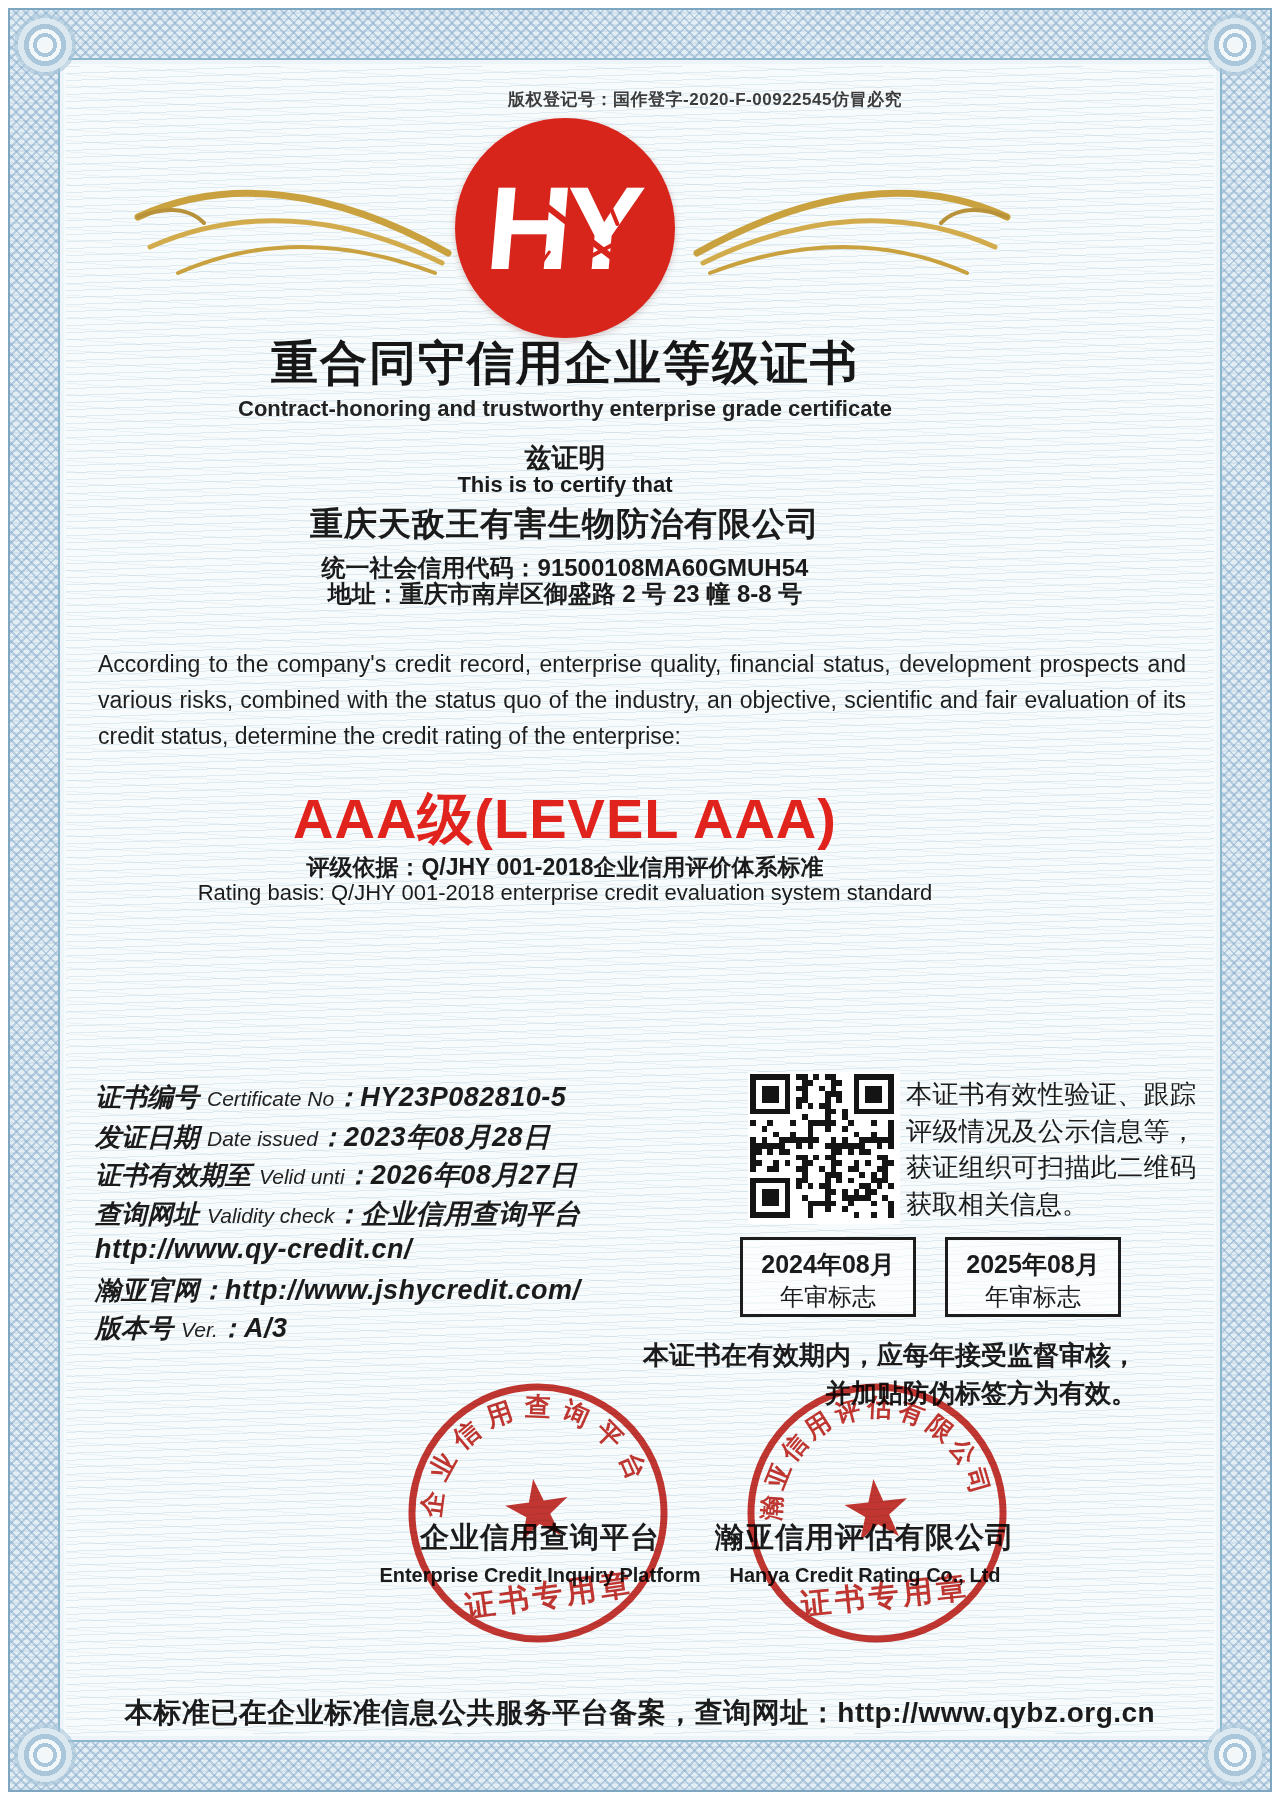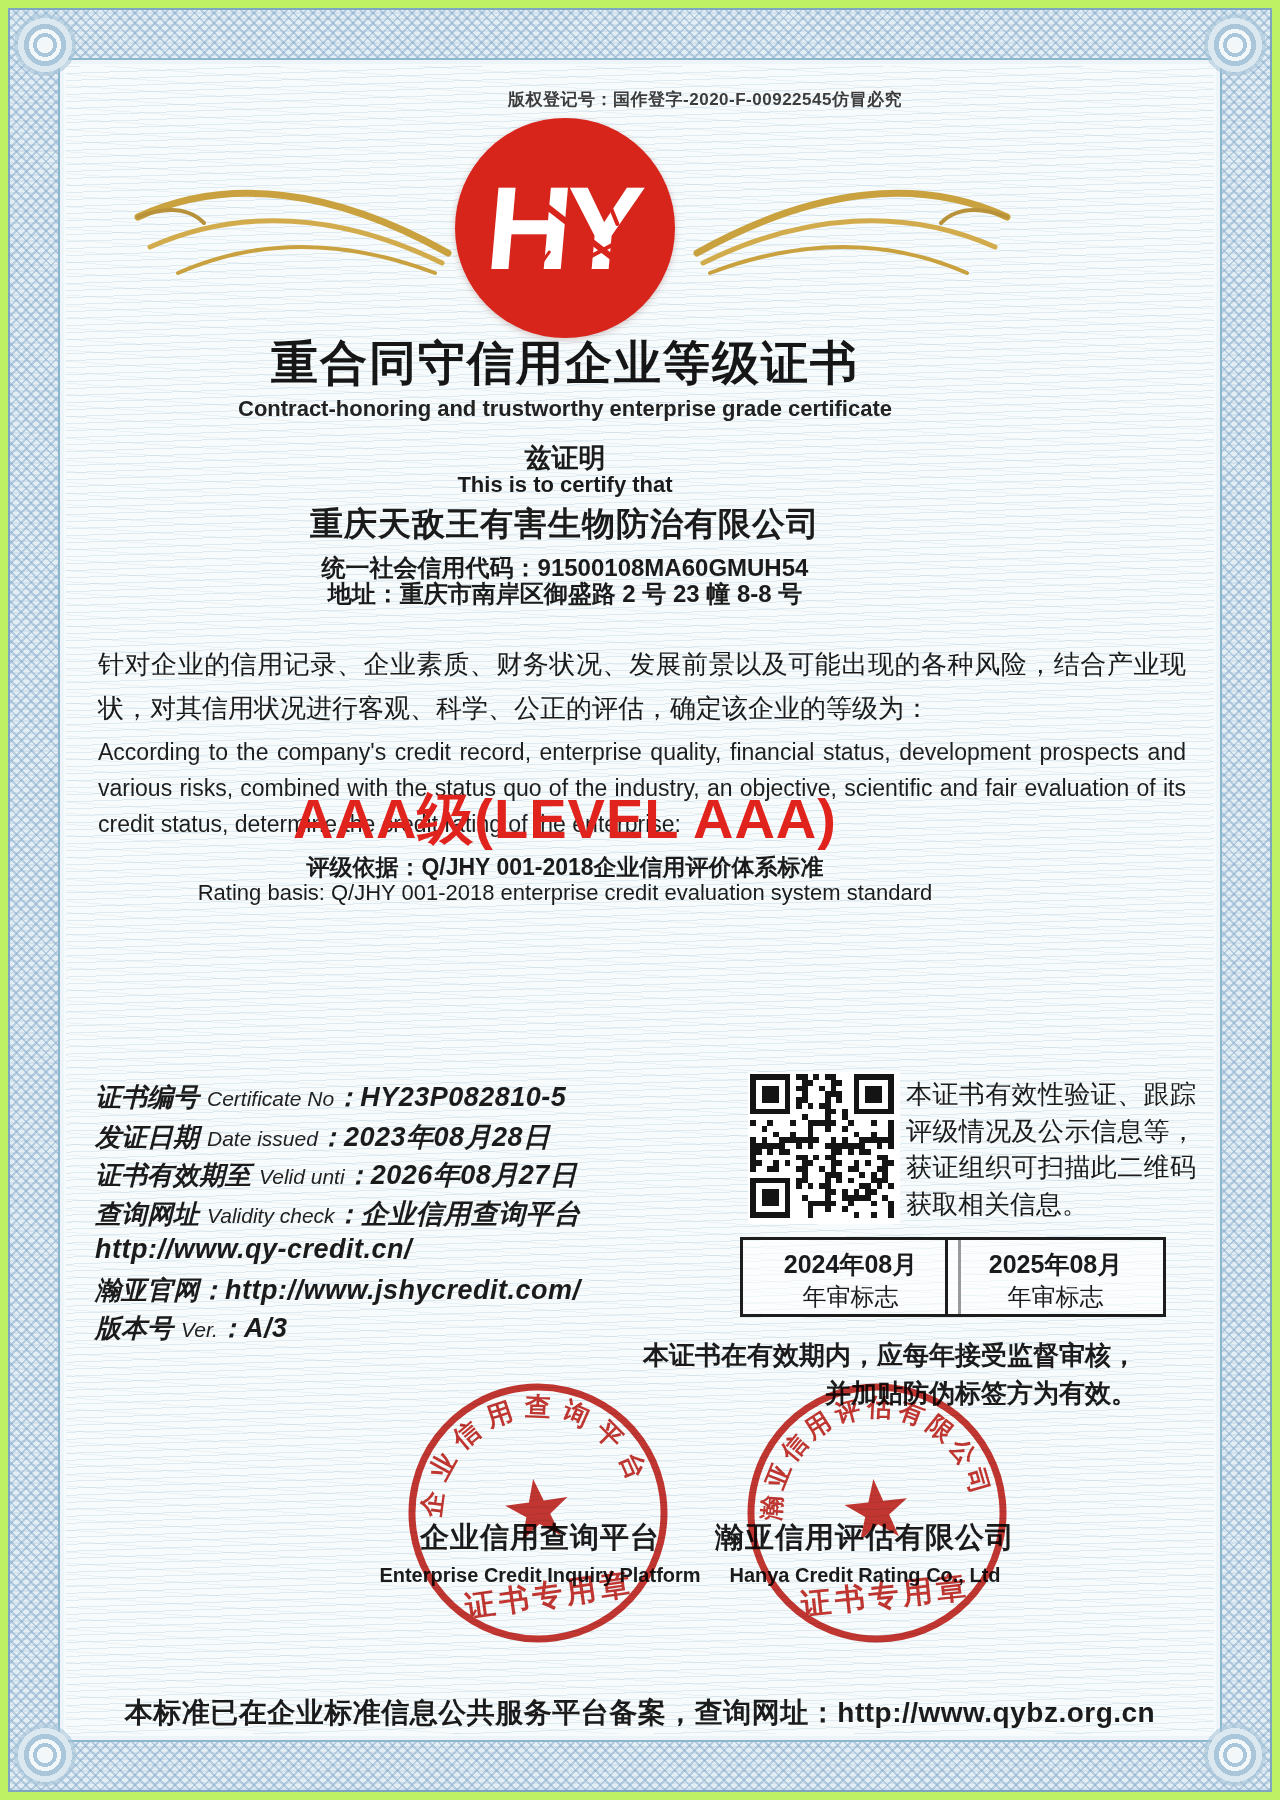--- a/index.html
+++ b/index.html
@@ -1,18 +1,18 @@
 <!DOCTYPE html>
 <html><head>
 <meta charset="utf-8">
 <style>
   html,body{margin:0;padding:0;background:#9fb4c4;}
   .page{
     position:relative;width:1280px;height:1800px;margin:0 auto;
-    background:#bef264;overflow:hidden;
+    background:#ffffff;overflow:hidden;
     font-family:"Liberation Sans","DejaVu Sans",sans-serif;color:#1b1b1b;
   }
   .abs{position:absolute;}
   
   .band{
     position:absolute;inset:8px;border:2px solid #7fa6c0;
     background-color:#e3edf4;
     background-image:
       repeating-linear-gradient(45deg, rgba(122,162,198,.42) 0 2px, transparent 2px 7px),
       repeating-linear-gradient(-45deg, rgba(122,162,198,.42) 0 2px, transparent 2px 7px),
@@ -75,21 +75,21 @@
   .d-zh{font-size:26px;font-weight:700;}
   .d-en{font-size:21px;font-weight:500;margin-left:8px;color:#222;}
   .d-colon{font-size:26px;font-weight:700;}
   .d-val{font-size:27px;font-weight:600;letter-spacing:.5px;}
   
   .qr-box{left:748px;top:1072px;width:148px;height:148px;background:#fff;padding:2px;}
   .qr-box svg{width:144px;height:144px;display:block;}
   .qr-note{left:906px;top:1076px;width:290px;font-size:26px;line-height:36.5px;
     font-weight:500;text-align:justify;}
   
-  .rev-box{top:1237px;width:221px;height:80px;border:3px solid #1d1d1d;
+  .rev-box{top:1237px;width:176px;height:80px;border:3px solid #1d1d1d;
     background:rgba(255,255,255,.55);text-align:center;box-sizing:border-box;padding-top:7px;}
   .rev-box .m{font-size:25px;font-weight:600;line-height:34px;}
   .rev-box .l{font-size:24px;font-weight:500;line-height:32px;}
   .rb1{left:740px;}
   .rb2{left:945px;}
   .rev-note{left:600px;top:1336px;width:537px;text-align:right;
     font-size:26px;line-height:38px;font-weight:600;}
   
   .org{top:1518px;width:360px;text-align:center;z-index:1;}
   .org .ozh{font-size:29px;font-weight:800;letter-spacing:1px;}
@@ -148,21 +148,20 @@
 
   <div class="abs ccol title-zh">重合同守信用企业等级证书</div>
   <div class="abs ccol title-en">Contract-honoring and trustworthy enterprise grade certificate</div>
   <div class="abs ccol certify-zh">兹证明</div>
   <div class="abs ccol certify-en">This is to certify that</div>
   <div class="abs ccol company">重庆天敌王有害生物防治有限公司</div>
   <div class="abs ccol ccode">统一社会信用代码：91500108MA60GMUH54</div>
   <div class="abs ccol addr">地址：重庆市南岸区御盛路 2 号 23 幢 8-8 号</div>
 
   <div class="abs intro">
-    <div class="zh">针对企业的信用记录、企业素质、财务状况、发展前景以及可能出现的各种风险，结合产业现状，对其信用状况进行客观、科学、公正的评估，确定该企业的等级为：</div>
     <div class="en">According to the company's credit record, enterprise quality, financial status, development prospects and various risks, combined with the status quo of the industry, an objective, scientific and fair evaluation of its credit status, determine the credit rating of the enterprise:</div>
   </div>
 
   <div class="abs ccol rating">AAA级(LEVEL AAA)</div>
   <div class="abs ccol basis-zh">评级依据：Q/JHY 001-2018企业信用评价体系标准</div>
   <div class="abs ccol basis-en">Rating basis: Q/JHY 001-2018 enterprise credit evaluation system standard</div>
 
   <div class="abs details">
     <div class="d-row">
       <span class="d-zh">证书编号</span>

